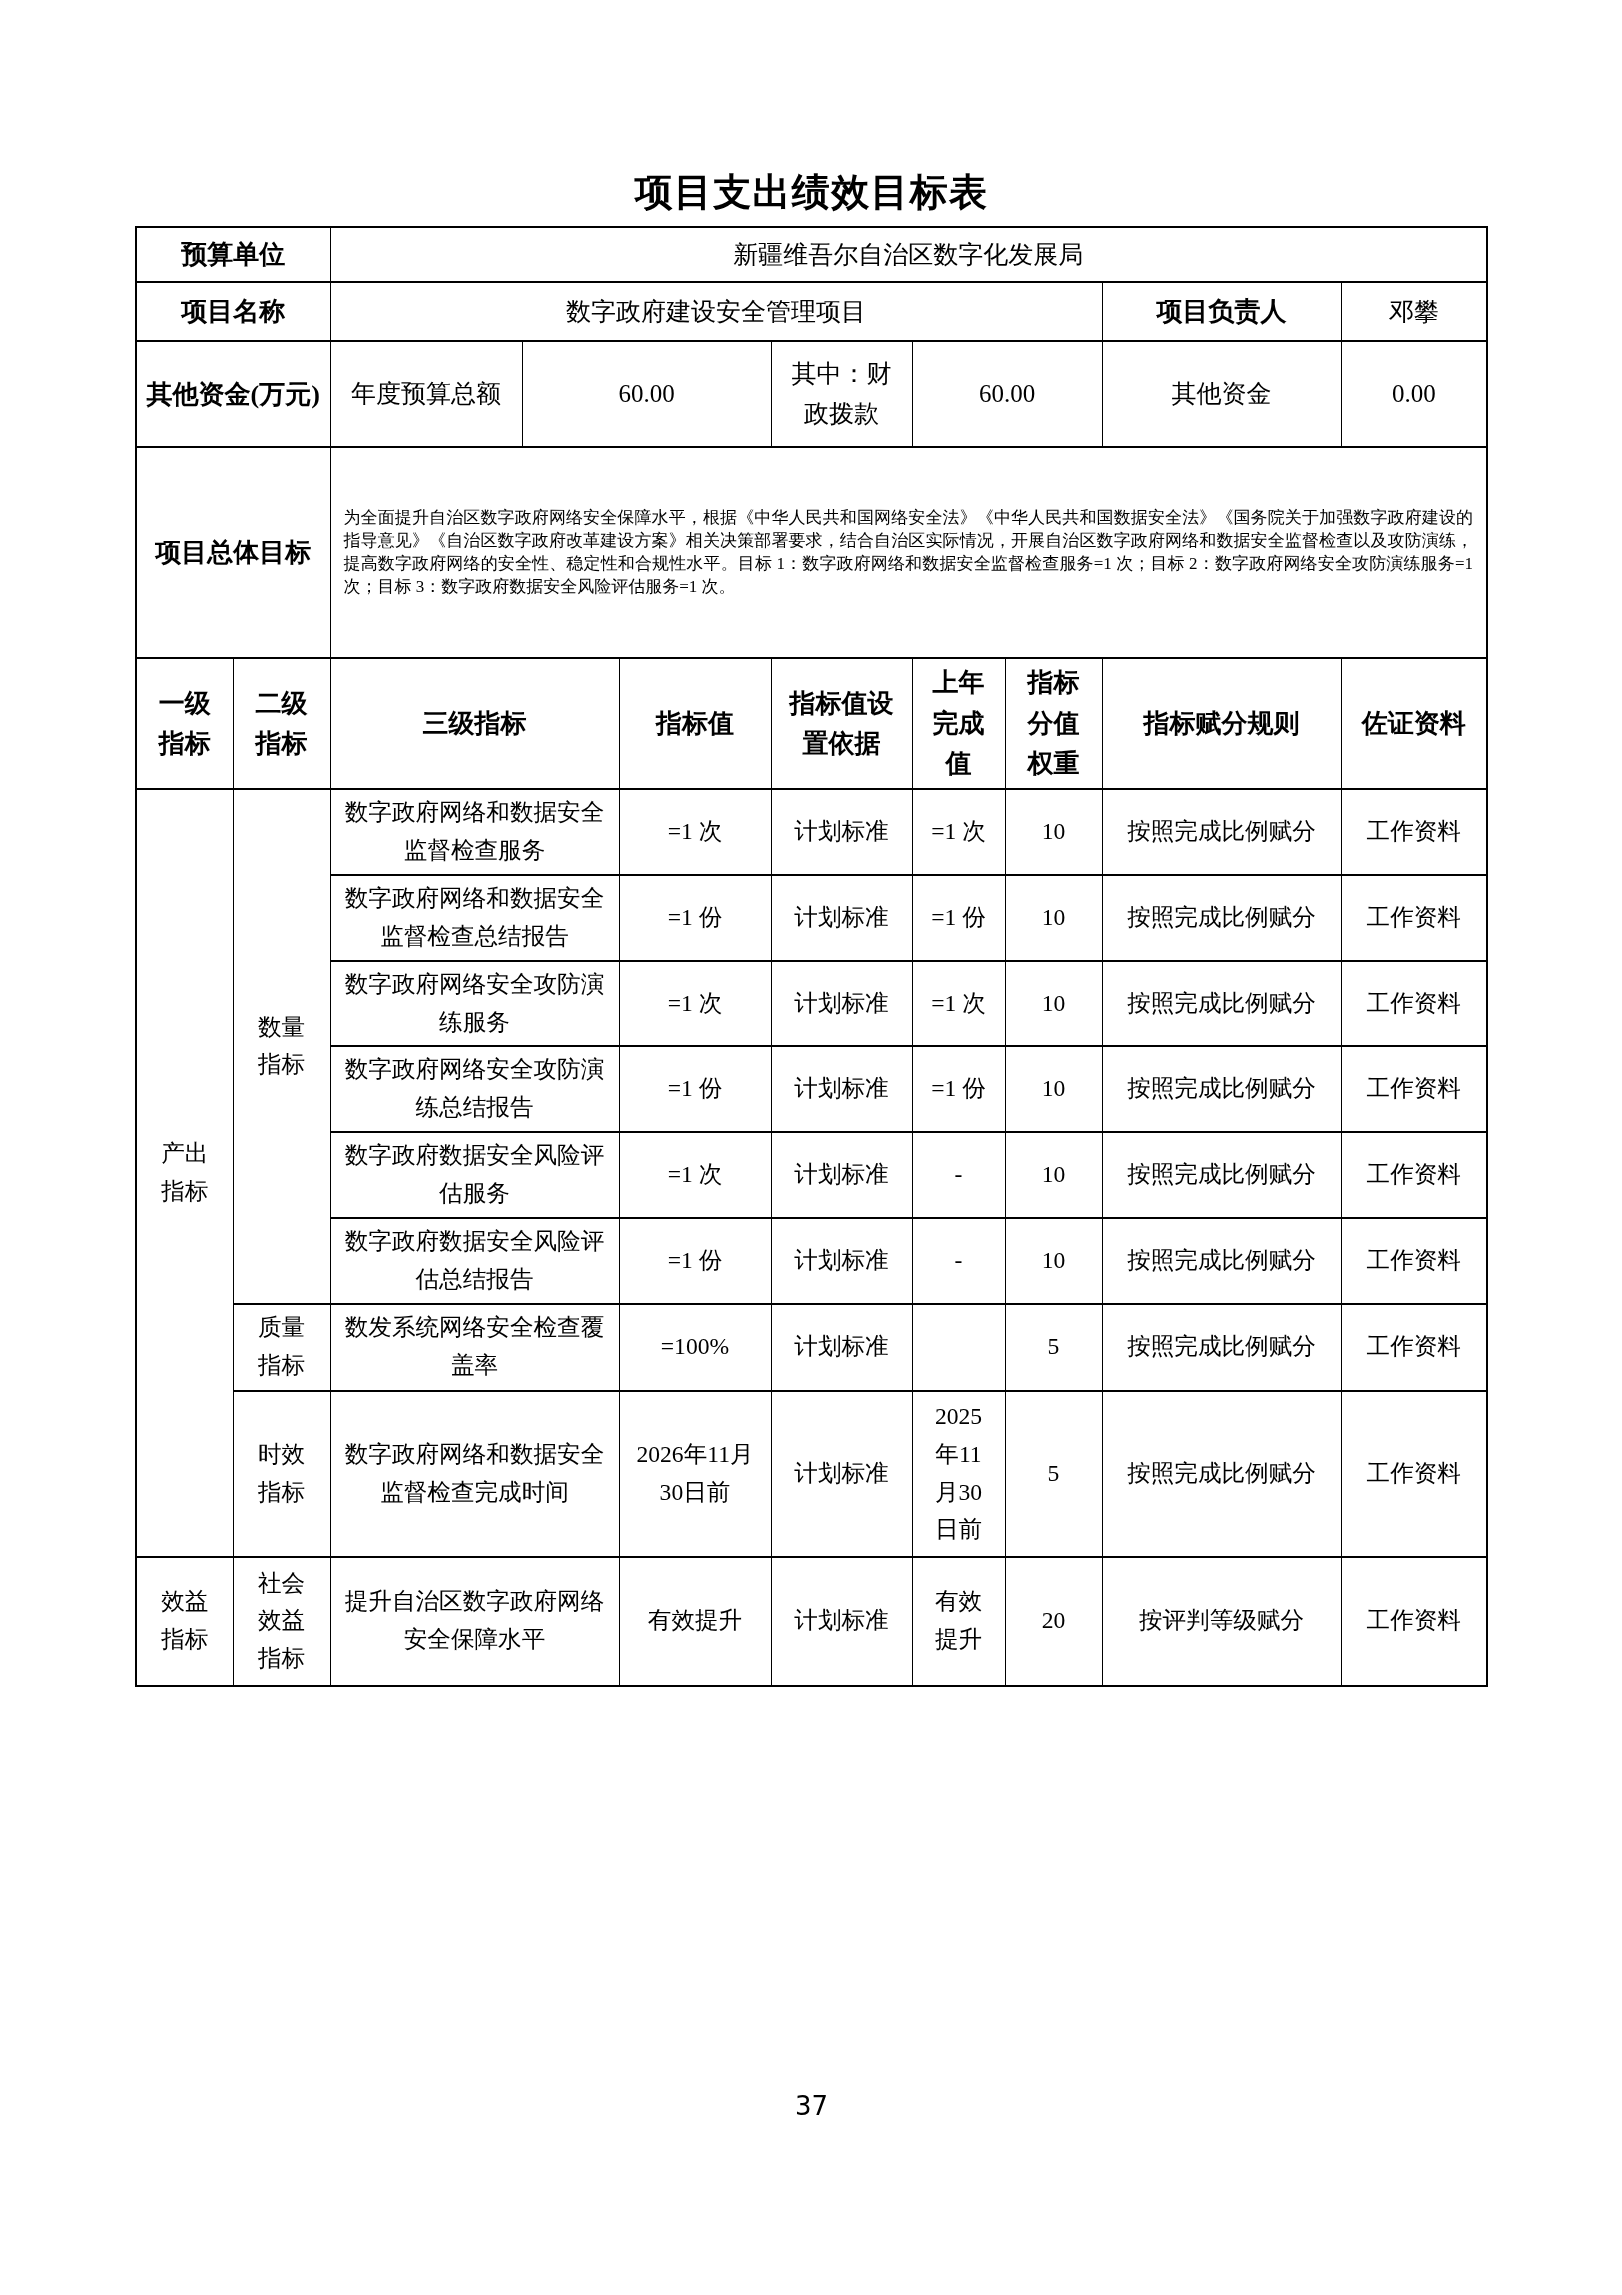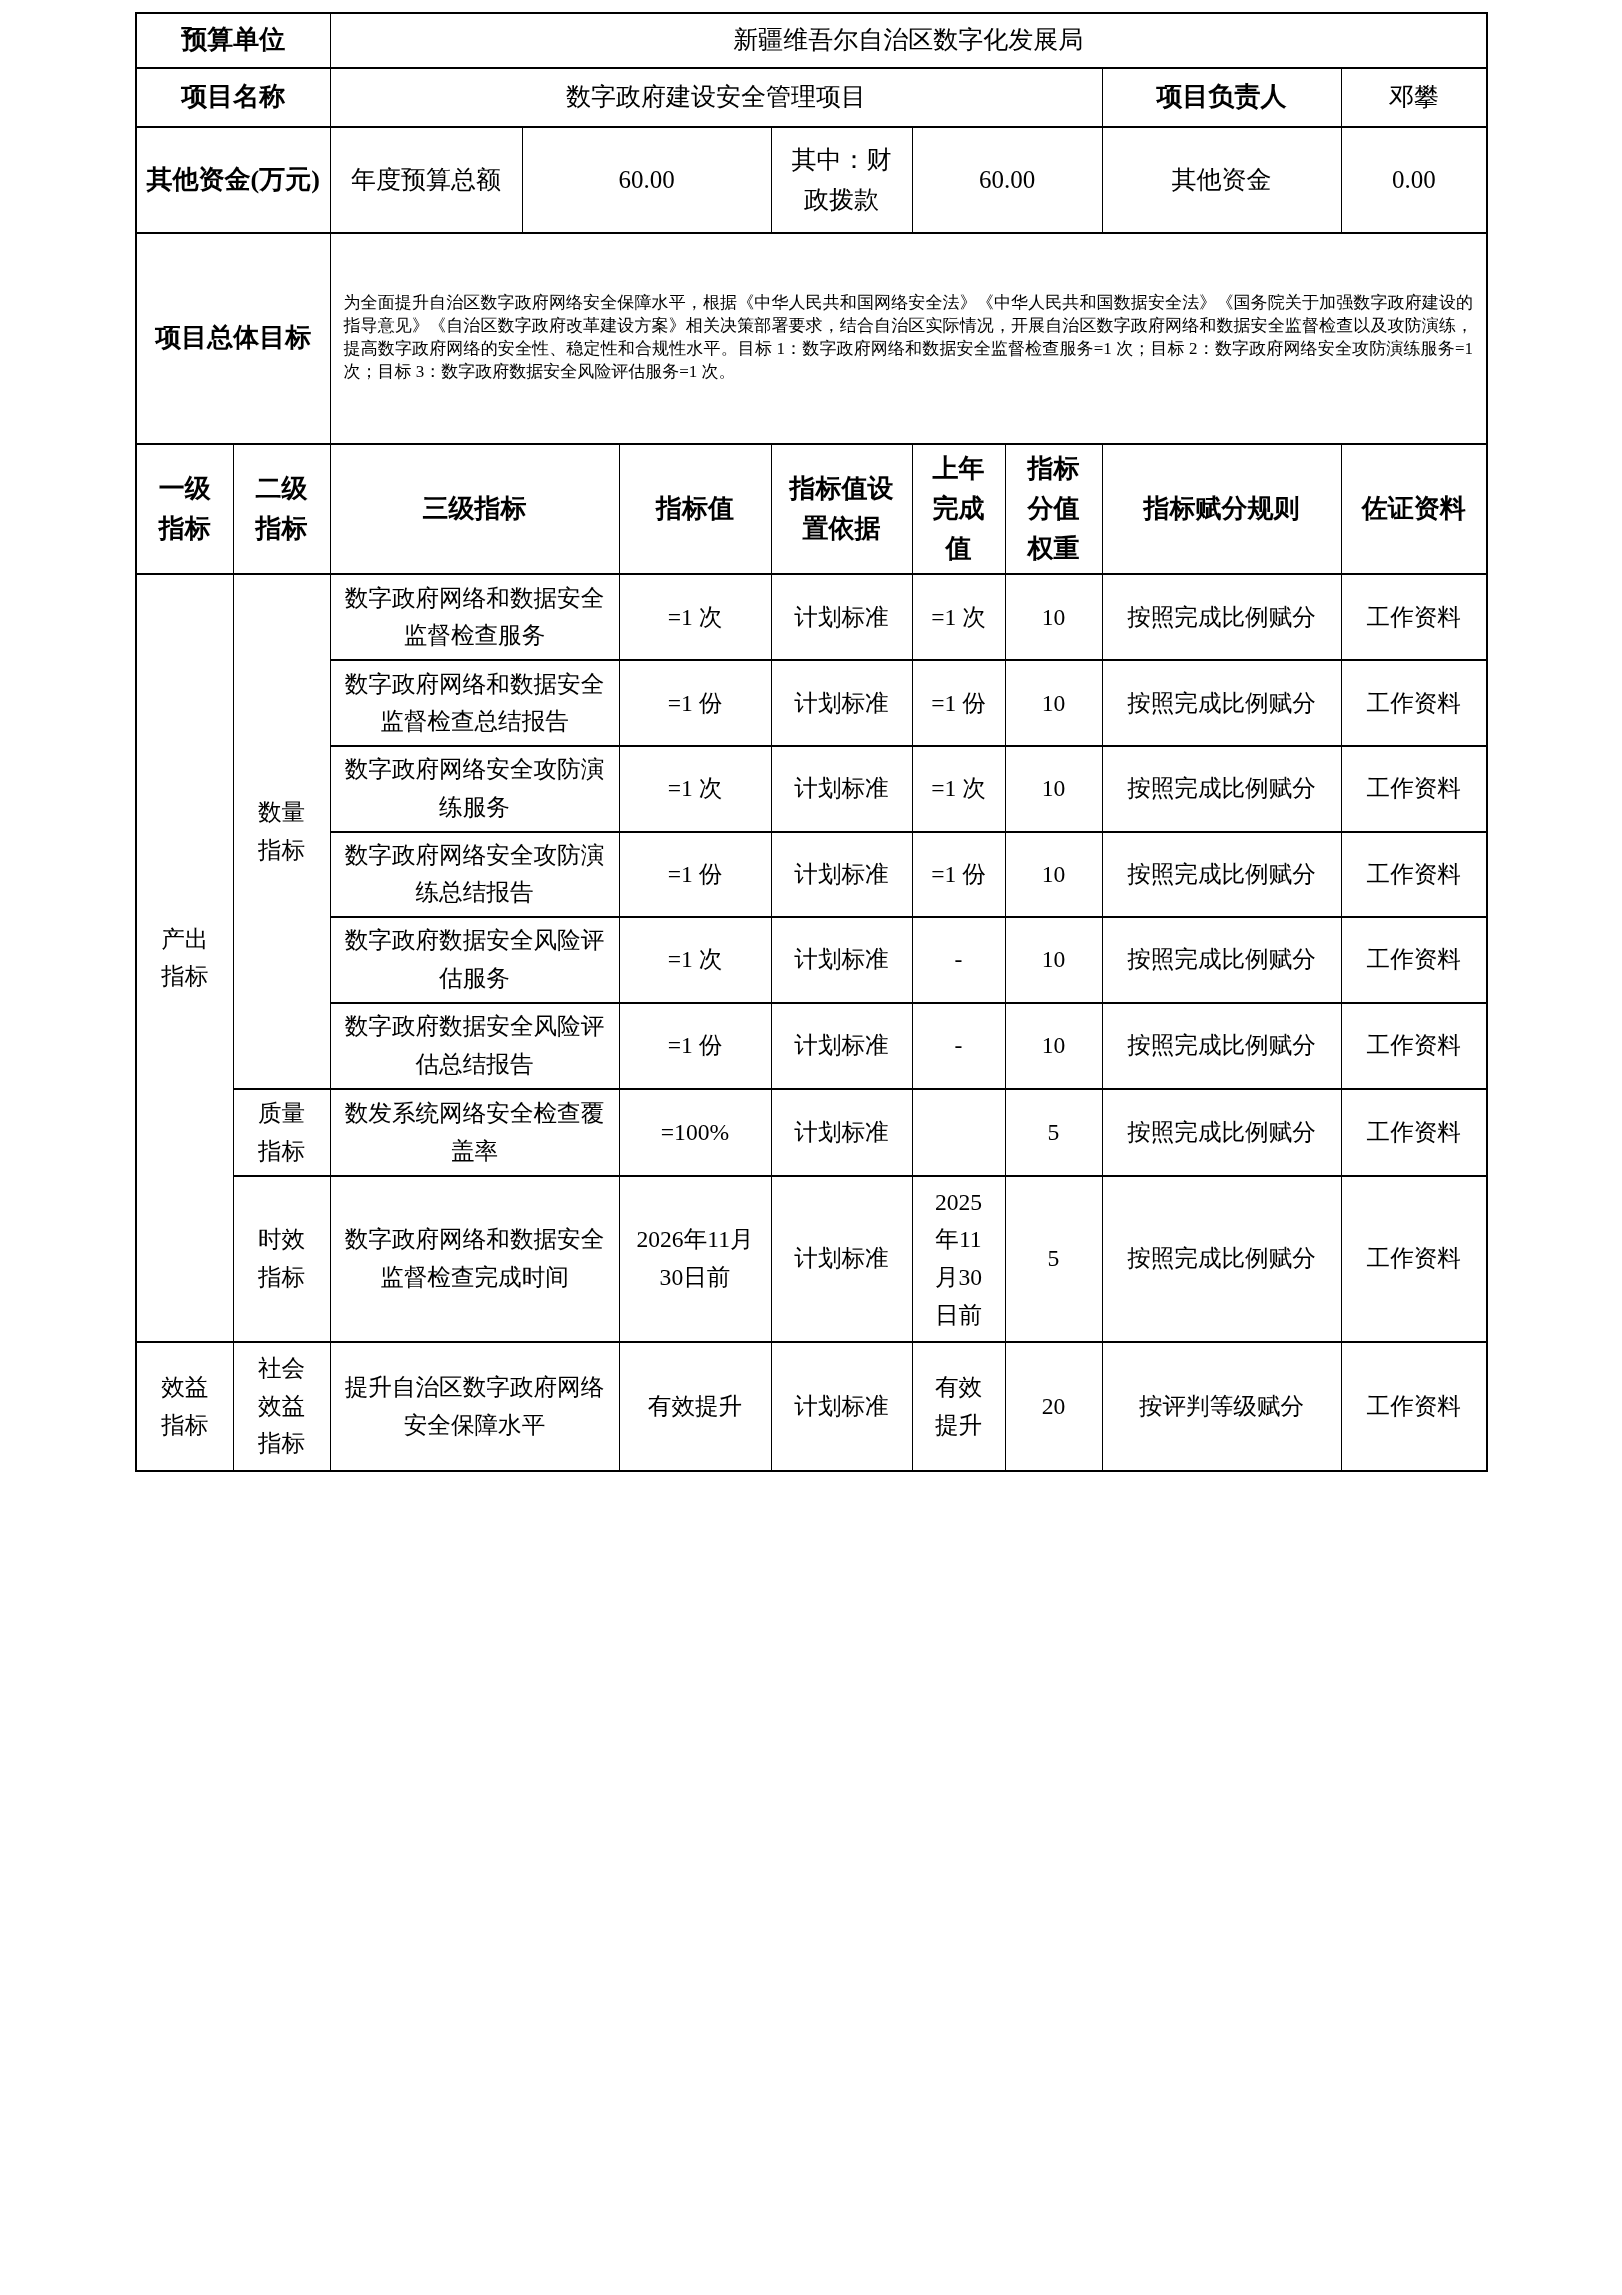--- a/index.html
+++ b/index.html
@@ -65,20 +65,21 @@
     text-align:center;
     font-size:26px;
     font-family:"DejaVu Sans","Liberation Sans",sans-serif;
   }
 </style>
 </head>
 <body>
 
 <div class="page">
 
+  <div class="doc-title">项目支出绩效目标表</div>
 
   <table class="main">
     <colgroup>
       <col style="width:97px">
         <col style="width:97px">
         <col style="width:192px">
         <col style="width:97px">
       <col style="width:152px">
         <col style="width:141px">
         <col style="width:93px">
@@ -236,15 +237,16 @@
       <td>计划标准</td>
       <td>有效
 提升</td>
       <td>20</td>
       <td>按评判等级赋分</td>
       <td>工作资料</td>
     </tr>
   </tbody>
     </table>
 
+  <div class="footer">37</div>
 
 </div>
 
 
 </body></html>

